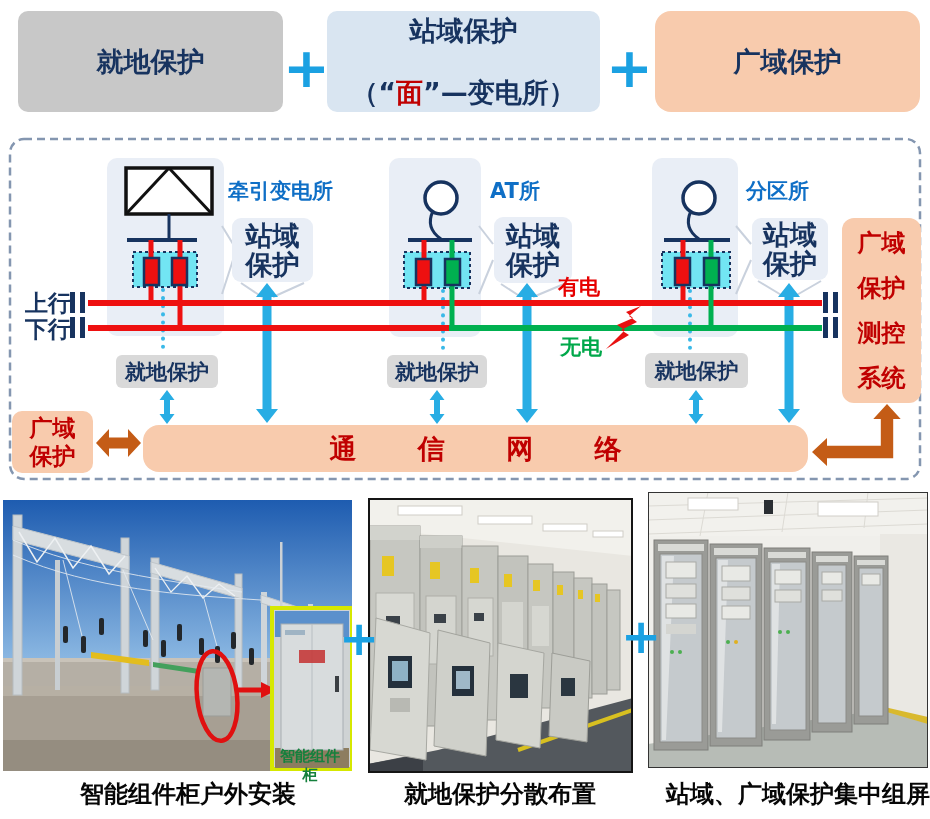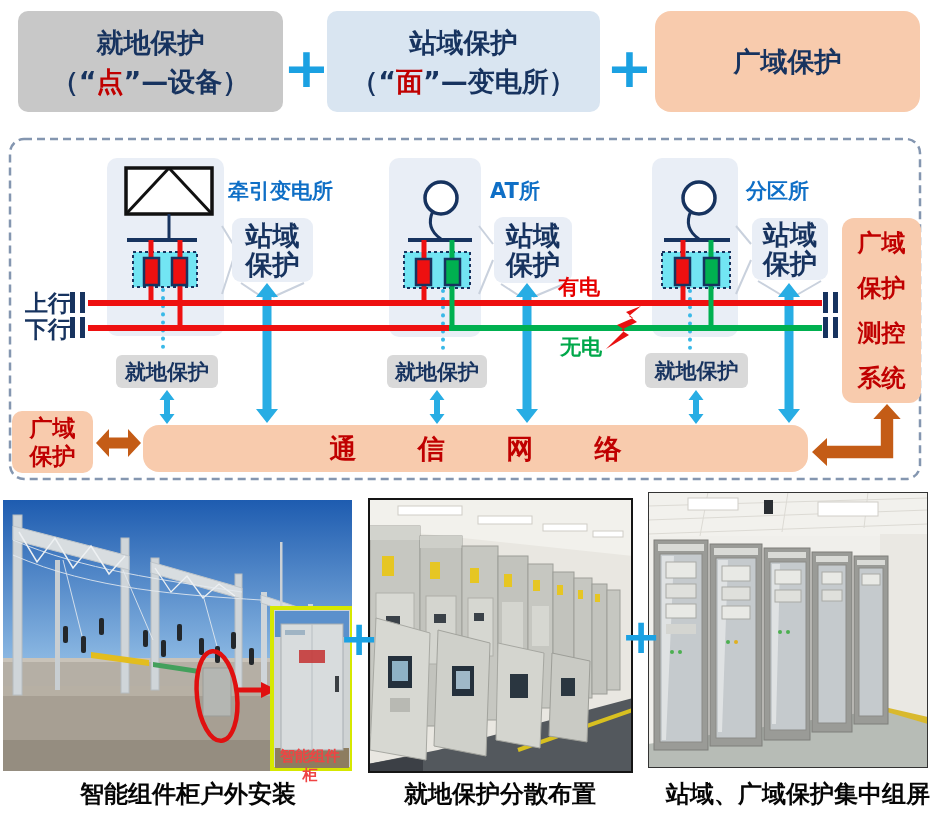--- a/index.html
+++ b/index.html
@@ -21,33 +21,32 @@
   .lcbox{background:#d9d9d9;border-radius:6px;color:#17335f;font-size:21px;}
   .stname{color:#0f6fc6;font-size:21px;white-space:nowrap;background:transparent;}
   .tracklab{color:#17335f;font-size:23px;}
   .netbar{background:#f8cbad;border-radius:16px;color:#c00000;font-size:27px;letter-spacing:26px;text-indent:26px;}
   .waleft{background:#f8cbad;border-radius:10px;color:#c00000;font-size:23px;line-height:28px;white-space:pre-line;}
   .waright{background:#f8cbad;border-radius:12px;color:#c00000;font-size:24px;line-height:45px;white-space:pre-line;}
   .statlab{font-size:21px;}
   
   .caption{position:absolute;z-index:4;text-align:center;color:#060606;font-weight:bold;font-size:24px;}
   .plus-photo{position:absolute;z-index:5;color:#1ba1e2;font-weight:bold;font-size:48px;line-height:48px;}
-  .insetlab{position:absolute;z-index:5;color:#ef4444;font-weight:bold;font-size:15px;text-align:center;}
+  .insetlab{position:absolute;z-index:5;color:#15803d;font-weight:bold;font-size:15px;text-align:center;}
 </style>
 </head>
 <body>
 
 <div id="stage">
 
   <div class="topbox" style="left:18px;width:265px;background:#c8c8c8;">
     <div>就地保护</div>
-    <div class="sub"><span>（“</span><span class="k">点</span><span>”—设备）</span></div>
   </div>
   <div class="plus-top" style="left:283px;top:40px;">+</div>
-  <div class="topbox" style="left:327px;width:273px;background:#d9e5f1;">
+  <div class="topbox" style="left:327px;width:273px;background:#d9e5f1;justify-content:space-between;">
     <div>站域保护</div>
     <div class="sub"><span>（“</span><span class="k">面</span><span>”—变电所）</span></div>
   </div>
   <div class="plus-top" style="left:606px;top:40px;">+</div>
   <div class="topbox" style="left:655px;width:265px;background:#f8cbad;border-radius:16px;">
     <div>广域保护</div>
   </div>
 
   <div class="panel" style="left:107px;top:158px;width:117px;height:178px;"></div>
   <div class="panel" style="left:389px;top:158px;width:92px;height:179px;"></div>

